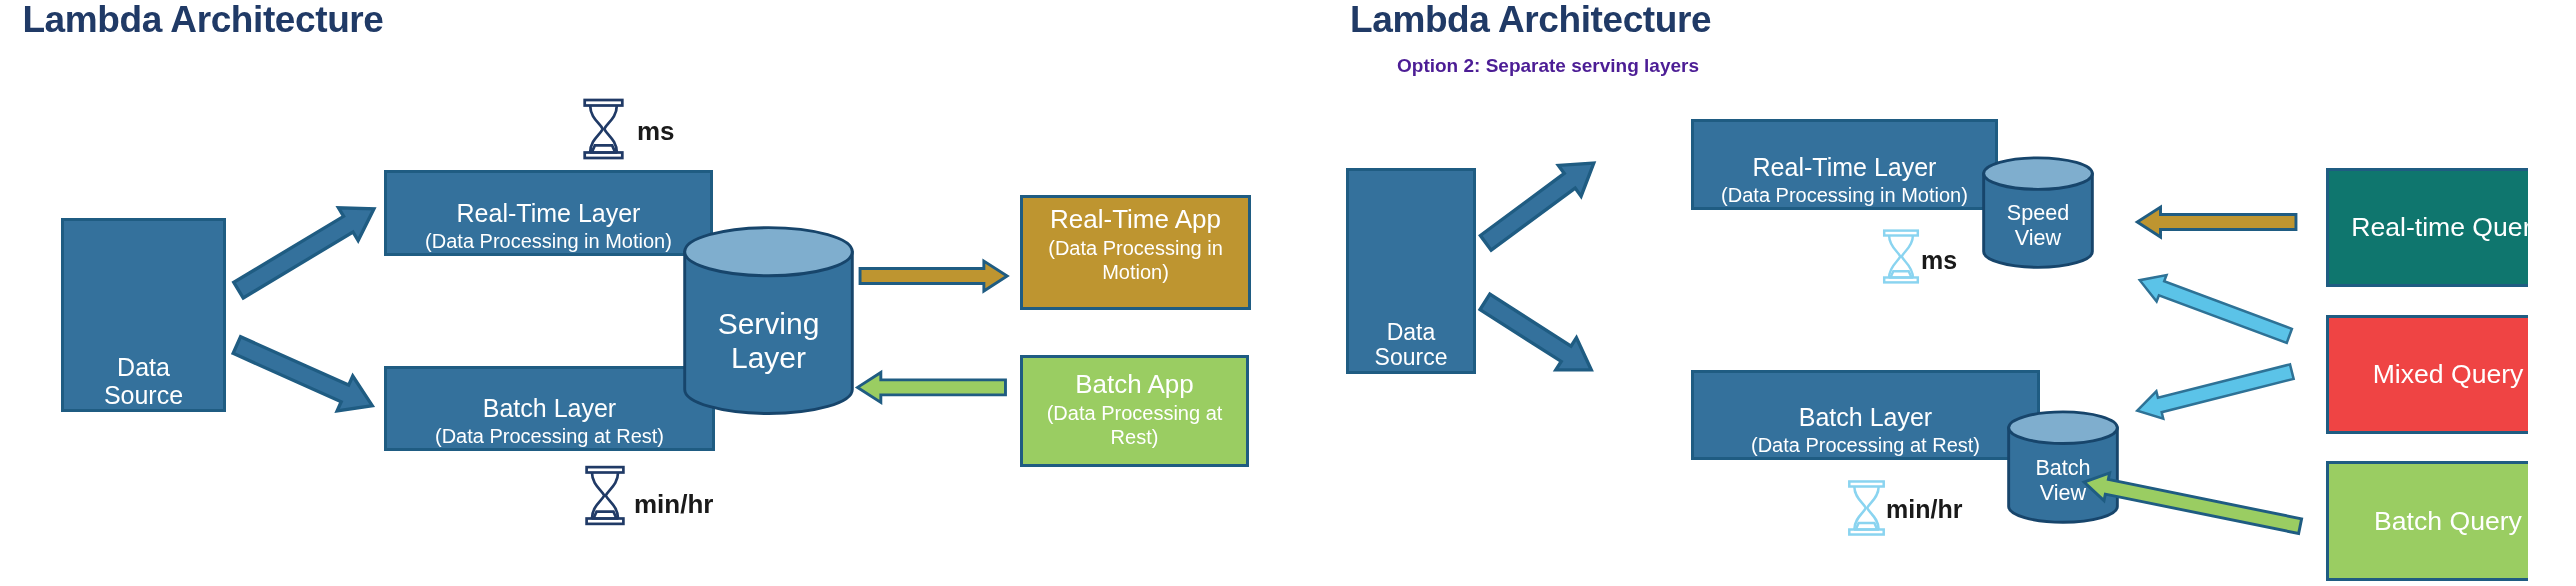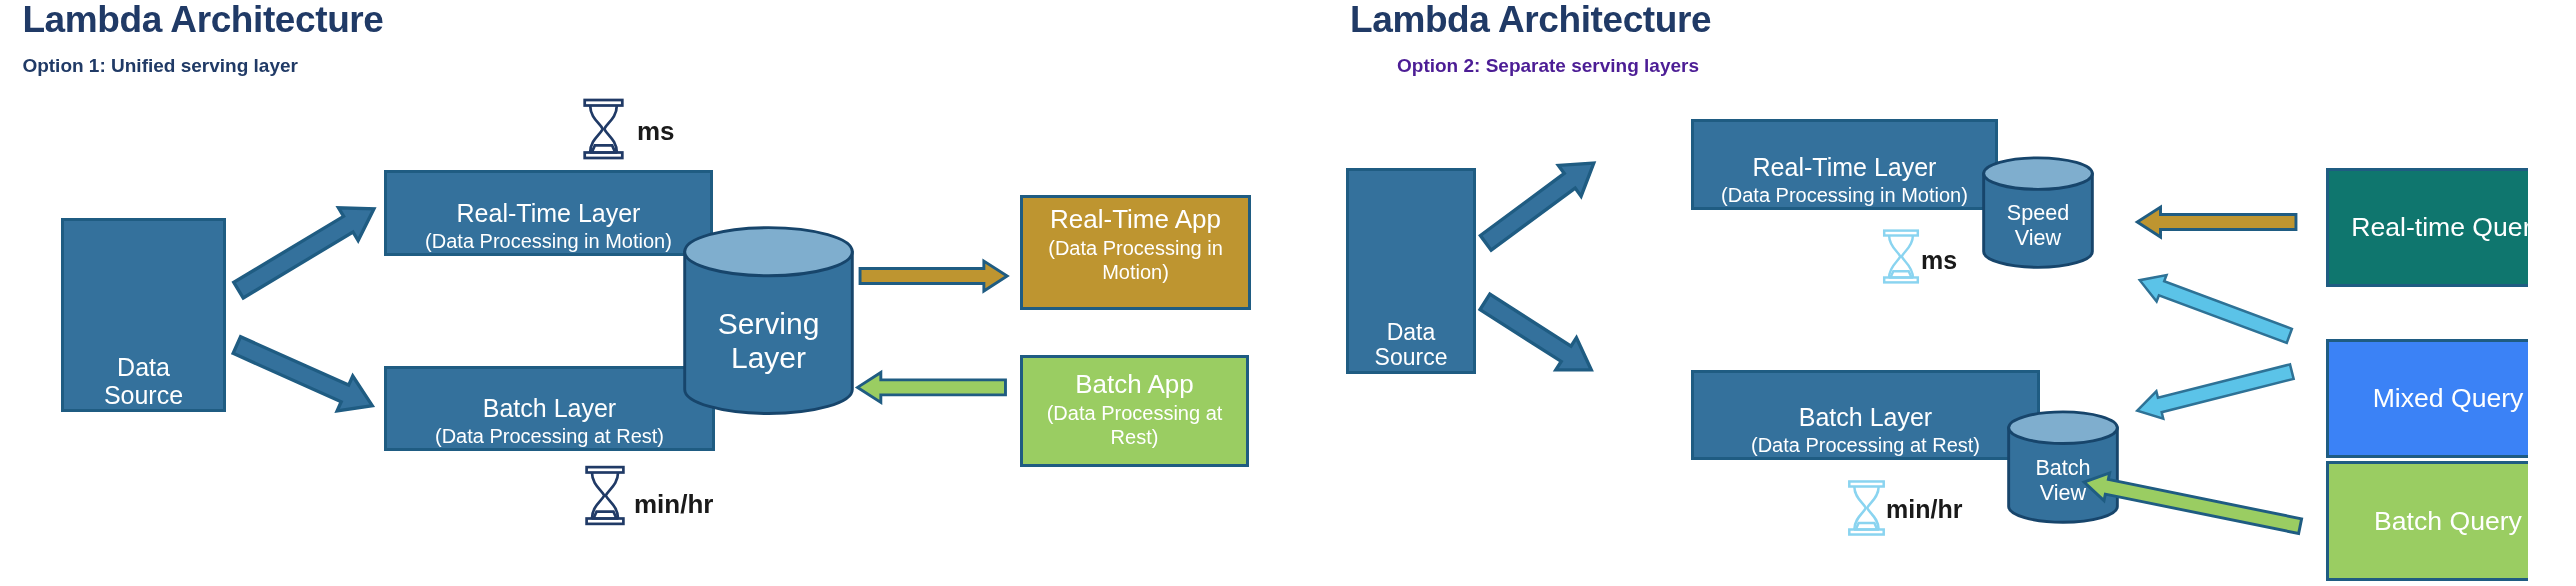--- a/index.html
+++ b/index.html
@@ -34,21 +34,20 @@
       <path d="M13,10 C13,26 26,33 29,40 C26,47 13,54 13,70"></path>
       <path d="M47,10 C47,26 34,33 31,40 C34,47 47,54 47,70"></path>
       <path d="M19,61 L41,61 L45,70 L15,70 Z"></path>
     </g>
   </symbol>
 </svg>
 
 <div id="stage">
 
   <h1 class="abs title" style="left: 22.4px; top: 0px; color: rgb(32, 58, 102);">Lambda Architecture</h1>
-  <h2 class="abs subtitle" style="left: 22.4px; top: 55px; color: rgb(32, 58, 102);">Option 1: Unified serving layer</h2>
 
   <div class="abs bluebox" style="left: 61px; top: 218px; width: 165px; height: 194px; background: rgb(52, 113, 156); border-color: rgb(31, 92, 130);">
     <div class="box-title" style="width:91px;">Data Source</div>
   </div>
 
   <div class="abs bluebox" style="left: 384px; top: 170px; width: 329px; height: 86px; background: rgb(52, 113, 156); border-color: rgb(31, 92, 130);">
     <div class="box-title">Real-Time Layer</div>
     <div class="box-sub">(Data Processing in Motion)</div>
   </div>
 
@@ -131,21 +130,21 @@
 
   <svg class="abs" style="left: 1845px; top: 475px; color: rgb(138, 212, 240);" width="43" height="66" viewBox="0 0 60 80">
     <use href="#hourglass"></use>
     </svg>
   <span class="abs hg-label" style="left: 1886px; top: 495px; font-size: 25px; color: rgb(26, 26, 26);">min/hr</span>
 
   <div class="abs bluebox querybox" style="left: 2326px; top: 168px; width: 244px; height: 119px; background: #0f766e; border-color: rgb(31, 92, 130);">
     <div class="query-label">Real-time Query</div>
   </div>
 
-  <div class="abs bluebox querybox" style="left: 2326px; top: 315px; width: 244px; height: 119px; background: #3b82f6; border-color: rgb(31, 92, 130); margin-top: 24px;">
+  <div class="abs bluebox querybox" style="left: 2326px; top: 315px; width: 244px; height: 119px; background: #ef4444; border-color: rgb(31, 92, 130);">
     <div class="query-label">Mixed Query</div>
   </div>
 
   <div class="abs bluebox querybox" style="left: 2326px; top: 461px; width: 244px; height: 120px; background: rgb(154, 205, 98); border-color: rgb(31, 92, 130);">
     <div class="query-label">Batch Query</div>
   </div>
 
   <svg id="arrow-layer" width="2576" height="587" viewBox="0 0 3100 706">
 
     <polygon stroke-width="4" points="292.7,358.4 424.8,279.0 431.0,289.3 450.0,251.0 407.3,249.8 413.5,260.1 281.3,339.6" fill="#34719C" stroke="#1F5C82"></polygon>

